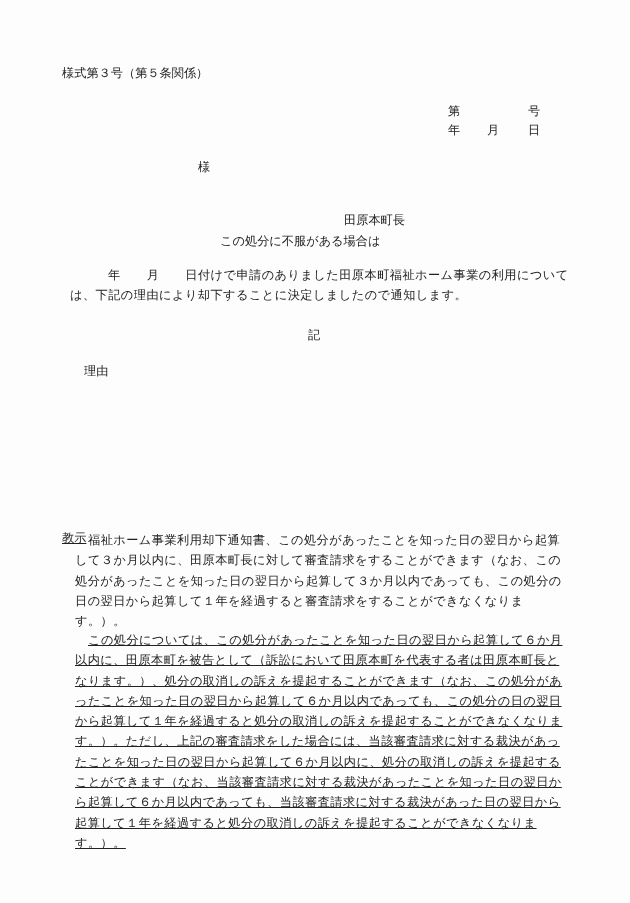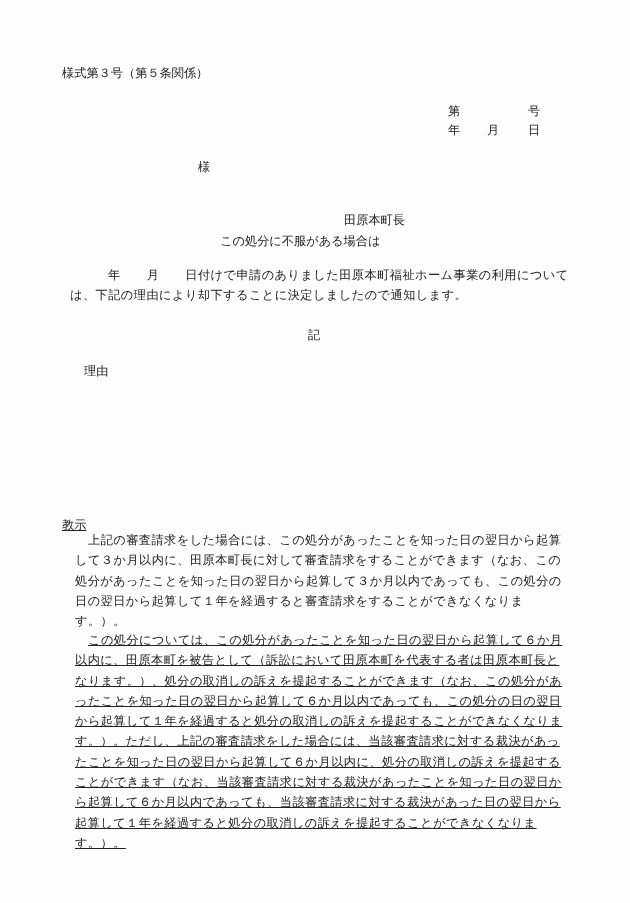--- a/index.html
+++ b/index.html
@@ -27,21 +27,21 @@
     .doc-title { left: 220px; top: 231px; }
     .body-text {
       left: 70px; top: 265px; width: 508px;
       white-space: normal;
       letter-spacing: 0.45px;
     }
     .body-text .indent { display: inline-block; width: 38px; }
     .body-text .gap { display: inline-block; width: 26px; }
     .ki { left: 308px; top: 325px; }
     .reason { left: 84px; top: 361px; }
-    .kyouji-title { left: 62px; top: 515px; text-decoration: underline; }
+    .kyouji-title { left: 62px; top: 528px; text-decoration: underline; }
     .kyouji {
       left: 62px; width: 508px;
       white-space: normal;
       letter-spacing: 0.45px;
       line-height: 20.3px;
     }
     .kyouji p { margin: 0; text-indent: 0; }
     .kyouji .para1 { padding-left: 13px; text-indent: 13px; }
     .kyouji .para2 { padding-left: 13px; text-indent: 13px; }
     .k1 { top: 530px; }
@@ -73,18 +73,18 @@
   <span class="indent"></span><span>年</span><span class="gap"></span><span>月</span><span class="gap"></span><span>日付けで申請のありました田原本町福祉ホーム事業の利用については、下記の理由により却下することに決定しましたので通知します。</span>
 </div>
 
 <div class="abs ki">記</div>
 
 <div class="abs reason">理由</div>
 
 <div class="abs kyouji-title">教示</div>
 
 <div class="abs kyouji k1">
-  <p class="para1">上記の審査請求をした場合には、この処分があったことを知った日の翌日から起算して３か月以内に、田原本町長に対して審査請求をすることができます（なお、この処分があったことを知った日の翌日から起算して３か月以内であっても、この処分の日の翌日から起算して１年を経過すると審査請求をすることができなくなります。）。</p>
+  <p class="para1">福祉ホーム事業利用却下通知書、この処分があったことを知った日の翌日から起算して３か月以内に、田原本町長に対して審査請求をすることができます（なお、この処分があったことを知った日の翌日から起算して３か月以内であっても、この処分の日の翌日から起算して１年を経過すると審査請求をすることができなくなります。）。</p>
 </div>
 
 <div class="abs kyouji k2">
   <p class="para2">この処分については、この処分があったことを知った日の翌日から起算して６か月以内に、田原本町を被告として（訴訟において田原本町を代表する者は田原本町長となります。）、処分の取消しの訴えを提起することができます（なお、この処分があったことを知った日の翌日から起算して６か月以内であっても、この処分の日の翌日から起算して１年を経過すると処分の取消しの訴えを提起することができなくなります。）。ただし、上記の審査請求をした場合には、当該審査請求に対する裁決があったことを知った日の翌日から起算して６か月以内に、処分の取消しの訴えを提起することができます（なお、当該審査請求に対する裁決があったことを知った日の翌日から起算して６か月以内であっても、当該審査請求に対する裁決があった日の翌日から起算して１年を経過すると処分の取消しの訴えを提起することができなくなります。）。</p>
 </div>
 
 </body></html>

